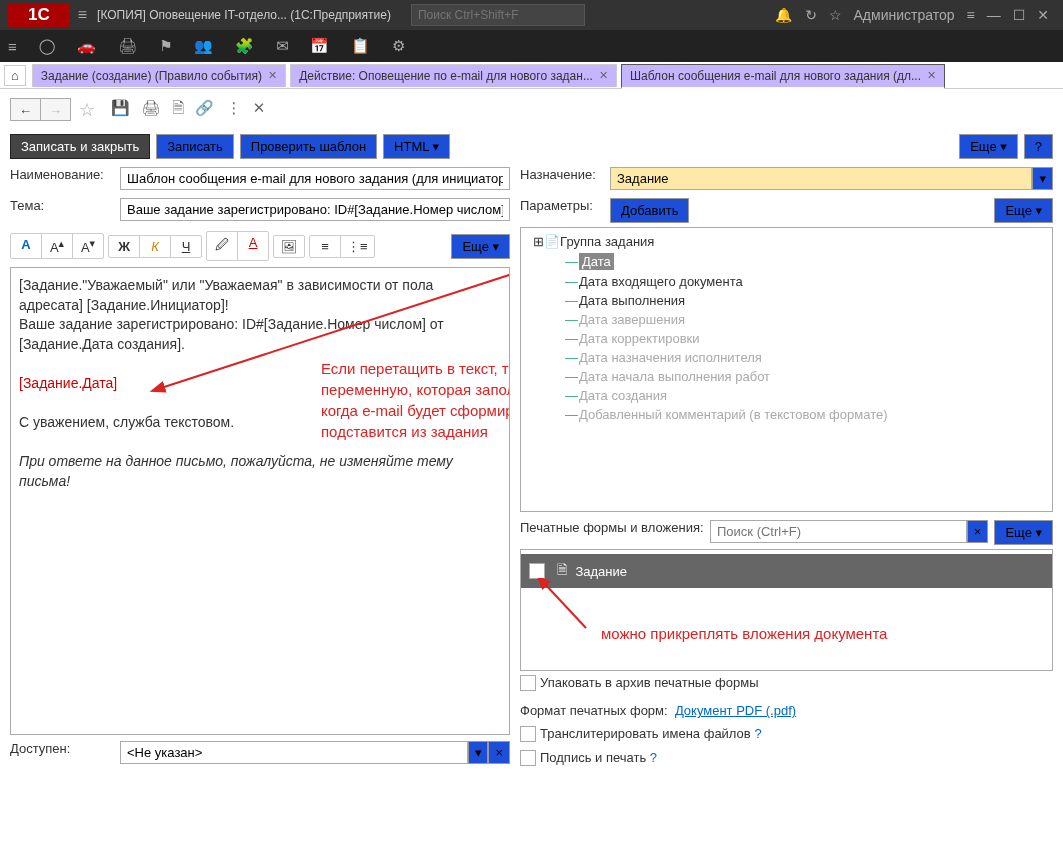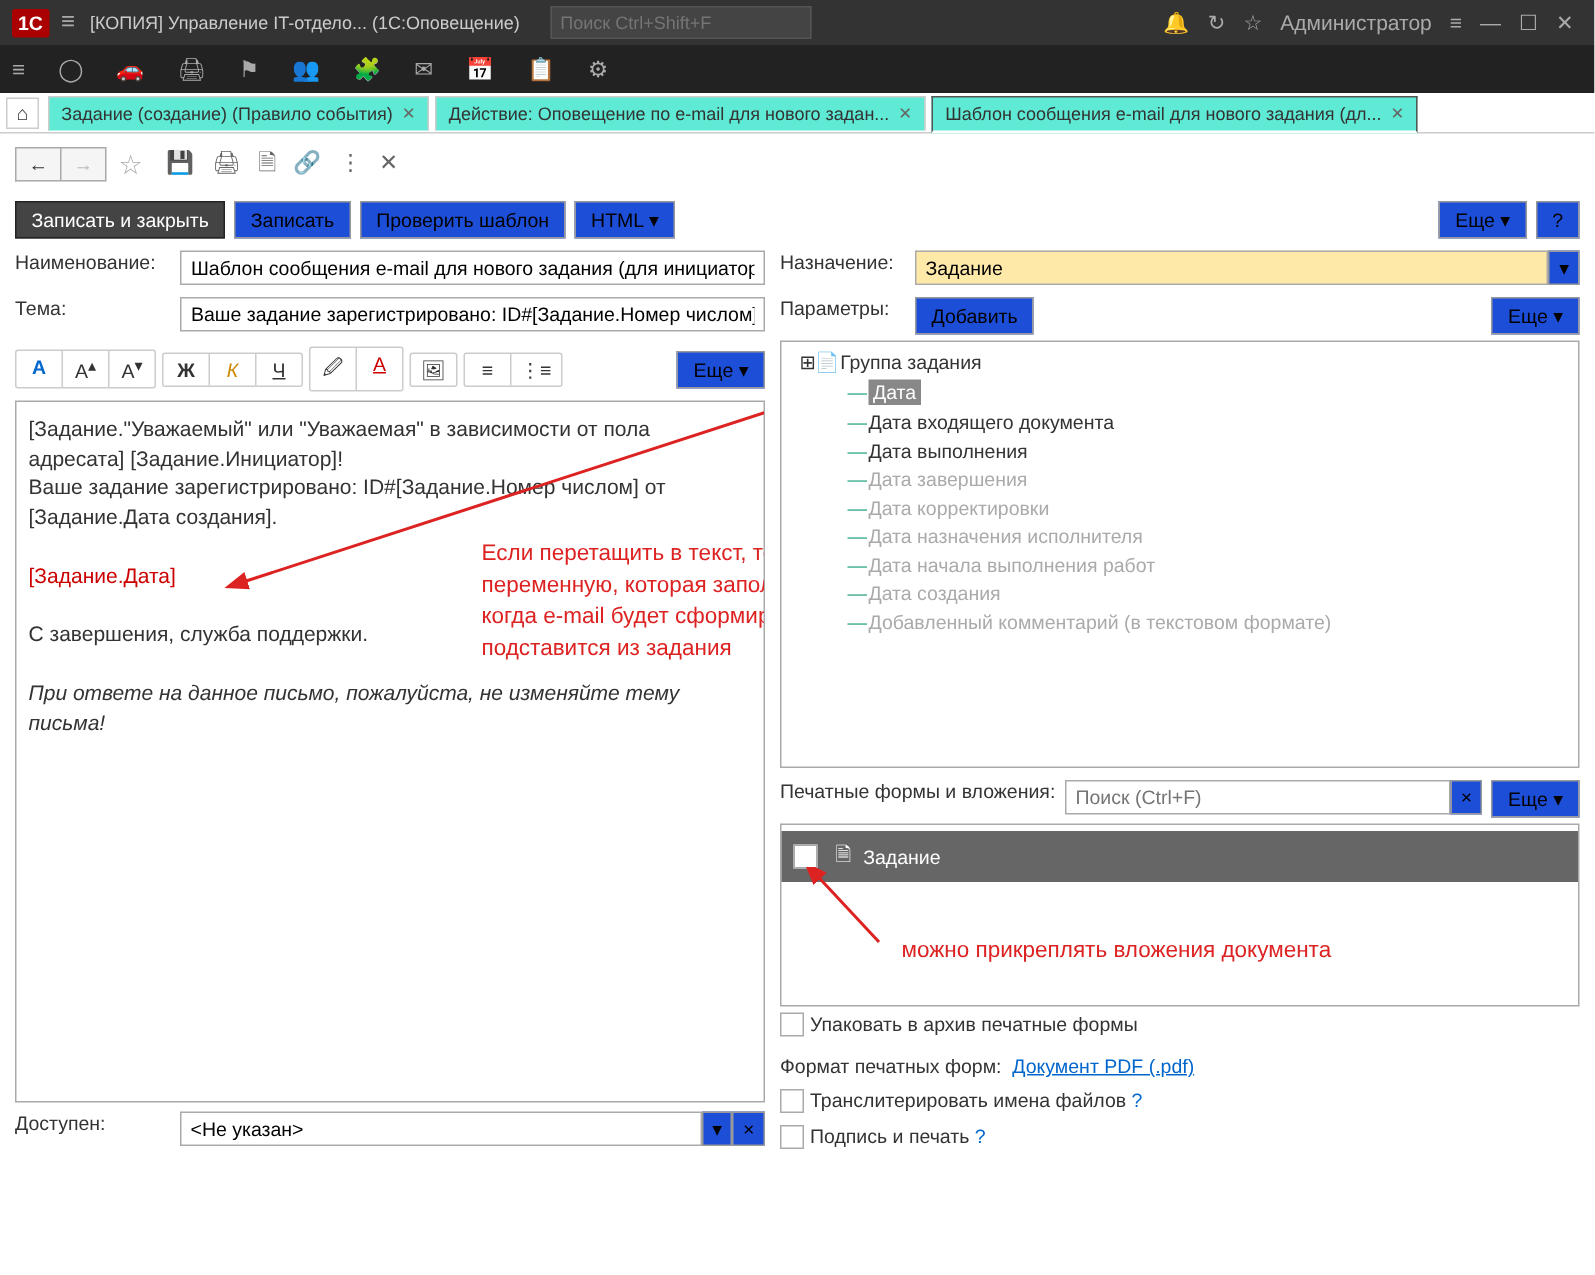--- a/index.html
+++ b/index.html
@@ -1,27 +1,27 @@
 <!DOCTYPE html>
 <html><head>
 <meta charset="utf-8">
 <style>
 html,body{margin:0;padding:0;font-family:Arial,sans-serif;font-size:13px;color:#333;background:#fff}
 .titlebar{background:#333;height:30px;display:flex;align-items:center;padding:0 8px;color:#ccc;font-size:12px}
-.logo{background:#a00;color:#fff;font-weight:bold;padding:2px 4px;border-radius:2px;font-size:13px;margin-right:8px}
+.logo{background:#a00;color:#fff;font-weight:bold;padding:2px 20px;border-radius:2px;font-size:17px;margin-right:8px}
 .titlebar .burger{margin-right:10px;font-size:16px;color:#aaa}
 .titlebar .title{flex:0 0 auto}
 .searchbox{margin-left:20px;background:#444;border:1px solid #555;padding:3px 6px;color:#888;width:160px;font-size:12px}
 .titlebar .spacer{flex:1}
 .titlebar .ticon{margin:0 6px;color:#aaa;font-size:14px}
 .ribbon{background:#222;height:32px;display:flex;align-items:center;padding:0 8px}
 .ribbon .ricon{color:#aaa;font-size:15px;margin-right:22px}
 .tabs{display:flex;align-items:center;border-bottom:1px solid #ccc;background:#fff;height:26px;padding-left:4px}
 .home{border:1px solid #ccc;padding:2px 6px;margin-right:6px;font-size:13px}
-.tab{border:1px solid #ccc;border-bottom:none;padding:4px 8px;margin-right:4px;font-size:12px;background:#5eead4;display:flex;align-items:center;max-width:330px}
+.tab{border:1px solid #ccc;border-bottom:none;padding:4px 8px;margin-right:4px;font-size:12px;background:#c4b5fd;display:flex;align-items:center;max-width:330px}
 .tab.active{border:1px solid #555;border-bottom:2px solid #fff;position:relative;top:1px}
 .tab .x{margin-left:6px;color:#666;font-size:11px}
 .header{display:flex;align-items:center;padding:8px 10px}
 .nav{display:flex}
 .navbtn{border:1px solid #aaa;padding:3px 8px;background:#f5f5f5}
 .navbtn:first-child{border-right:none}
 .star{margin:0 8px;color:#aaa;font-size:18px}
 .h1{font-size:19px;font-weight:bold;flex:1;white-space:nowrap;overflow:hidden;text-overflow:ellipsis}
 .hicons span{margin-left:8px;color:#666;font-size:15px}
 .cmdbar{display:flex;padding:4px 10px;gap:6px}
@@ -54,21 +54,21 @@
 .chk{width:14px;height:14px;border:1px solid #aaa;display:inline-block;vertical-align:middle;margin-right:4px;background:#fff}
 .link{color:#06c;text-decoration:underline}
 svg.arrow{position:absolute;pointer-events:none}
 </style>
 </head>
 <body>
 
 <div class="titlebar">
   <span class="logo">1C</span>
   <span class="burger">≡</span>
-  <span class="title">[КОПИЯ] Управление IT-отдело...  (1С:Оповещение)</span>
+  <span class="title">[КОПИЯ] Оповещение IT-отдело...  (1С:Предприятие)</span>
   <input class="searchbox" placeholder="Поиск Ctrl+Shift+F" style="">
   <span class="spacer"></span>
   <span class="ticon">🔔</span>
   <span class="ticon">↻</span>
   <span class="ticon">☆</span>
   <span class="ticon">Администратор</span>
   <span class="ticon">≡</span>
   <span class="ticon">—</span>
   <span class="ticon">☐</span>
   <span class="ticon">✕</span>
@@ -164,21 +164,21 @@
         </div>
       <span style="flex:1"></span>
       <button class="btn"><span>Еще</span> ▾</button>
     </div>
     <div class="editor">
       <div>[Задание."Уважаемый" или "Уважаемая" в зависимости от пола адресата] [Задание.Инициатор]!</div>
       <div>Ваше задание зарегистрировано: ID#[Задание.Номер числом] от [Задание.Дата создания].</div>
       <br>
       <div class="reddate">[Задание.Дата]</div>
       <br>
-      <div>С завершения, служба поддержки.</div>
+      <div>С уважением, служба текстовом.</div>
       <br>
       <div class="italic">При ответе на данное письмо, пожалуйста, не изменяйте тему письма!</div>
       <div class="annot" style="left:310px;top:90px;width:270px">Если перетащить в текст, то получим переменную, которая заполнится, когда e-mail будет сформирован и подставится из задания</div>
       <svg class="arrow" style="left:120px;top:-10px" width="420" height="140">
           <defs>
             <marker id="ah" markerWidth="10" markerHeight="10" refX="2" refY="3" orient="auto">
               <path d="M0,0 L0,6 L8,3 z" fill="#d22"></path>
             </marker>
           </defs>
           <line x1="415" y1="5" x2="30" y2="130" stroke="#d22" stroke-width="2" marker-end="url(#ah)"></line>

